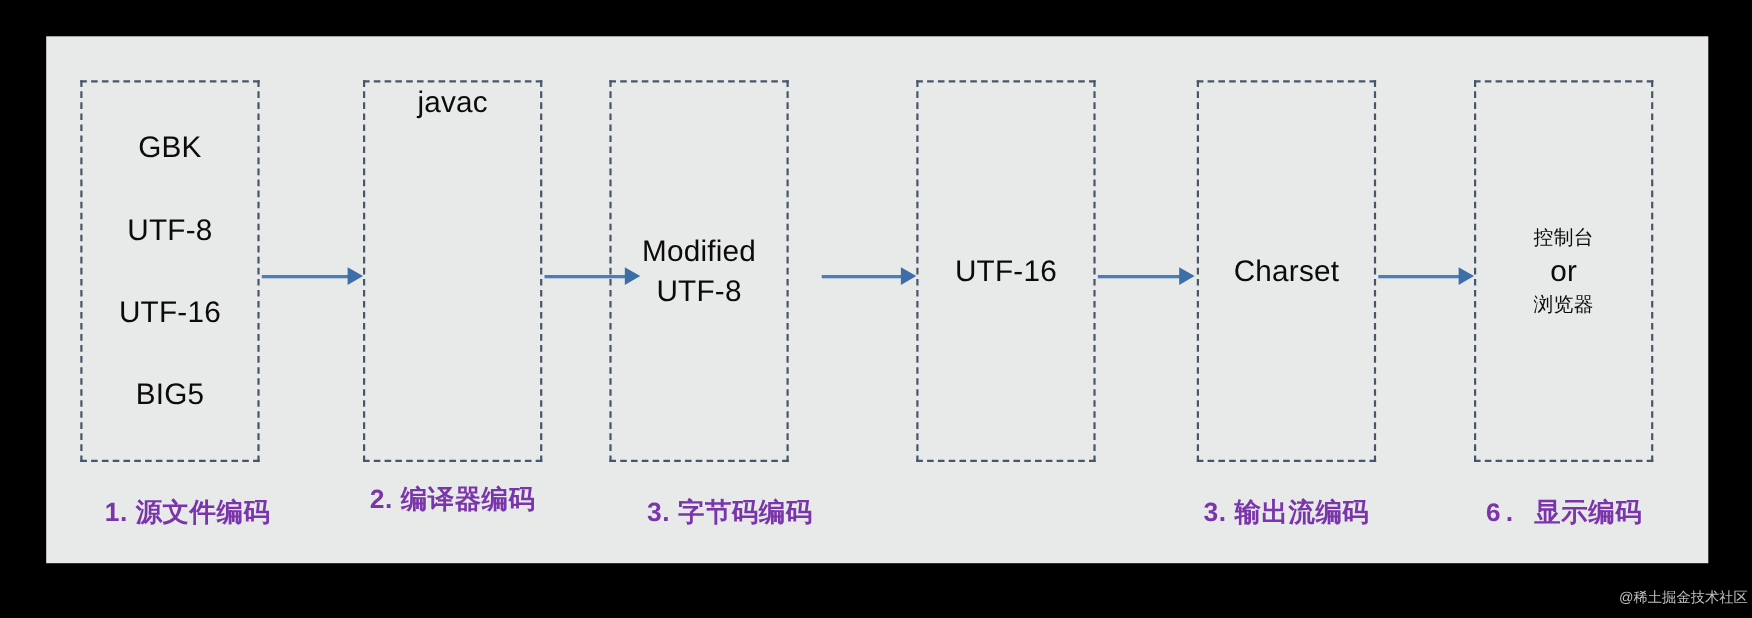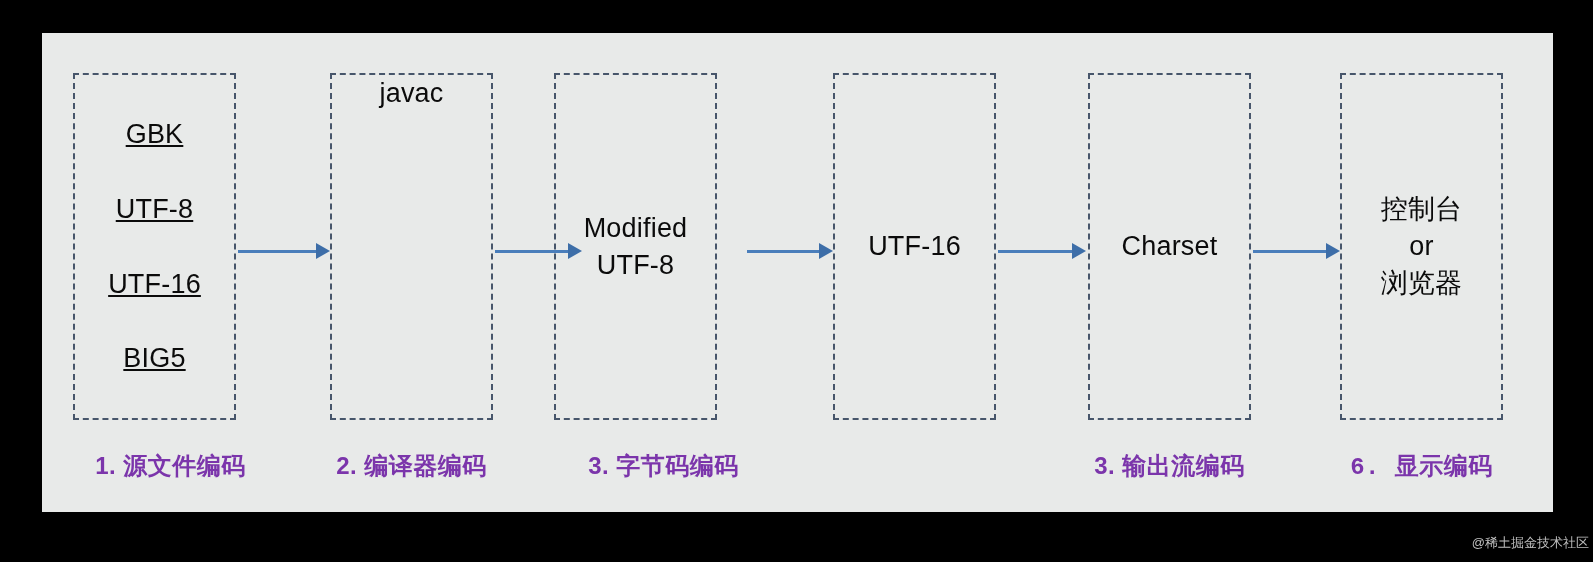--- a/index.html
+++ b/index.html
@@ -30,23 +30,23 @@
     font-size:27px;
     line-height:1.36;
     text-align:center;
     letter-spacing:.2px;
     background:transparent;
   }
   .node .line{display:block;white-space:pre;}
 
   
   .node.spread{justify-content:space-around;padding:22px 0;}
-  .node.spread .line{font-size:27px;text-decoration:underline;}
+  .node.spread .line{font-size:27px;}
 
-  .cn{font-size:27px;}
+  .cn{font-size:18px;}
 
   .arrow{
     position:absolute;
     height:16px;
     display:flex;
     align-items:center;
   }
   .arrow .shaft{
     height:3px;
     background:#4a7ebb;
@@ -135,21 +135,21 @@
       <span class="head"></span>
     </div>
 
     <div class="node" style="left:1298px;top:40px;width:163px;height:347px;">
       <span class="line cn">控制台</span>
       <span class="line">or</span>
       <span class="line cn">浏览器</span>
     </div>
 
     <div class="caption" style="left:29px;top:417px;width:199px;">1. 源文件编码</div>
-    <div class="caption" style="left:270px;top:417px;width:199px;">2. 编译器编码</div>
+    <div class="caption" style="left:270px;top:405px;width:199px;">2. 编译器编码</div>
     <div class="caption" style="left:522px;top:417px;width:199px;">3. 字节码编码</div>
     <div class="caption" style="left:1028px;top:417px;width:199px;">3. 输出流编码</div>
     <div class="caption" style="left:1280px;top:417px;width:199px;font-family:Liberation Mono, monospace;">6. 显示编码</div>
 
   </div>
 </div>
 
 <div class="watermark">@稀土掘金技术社区</div>
 
 </body></html>

